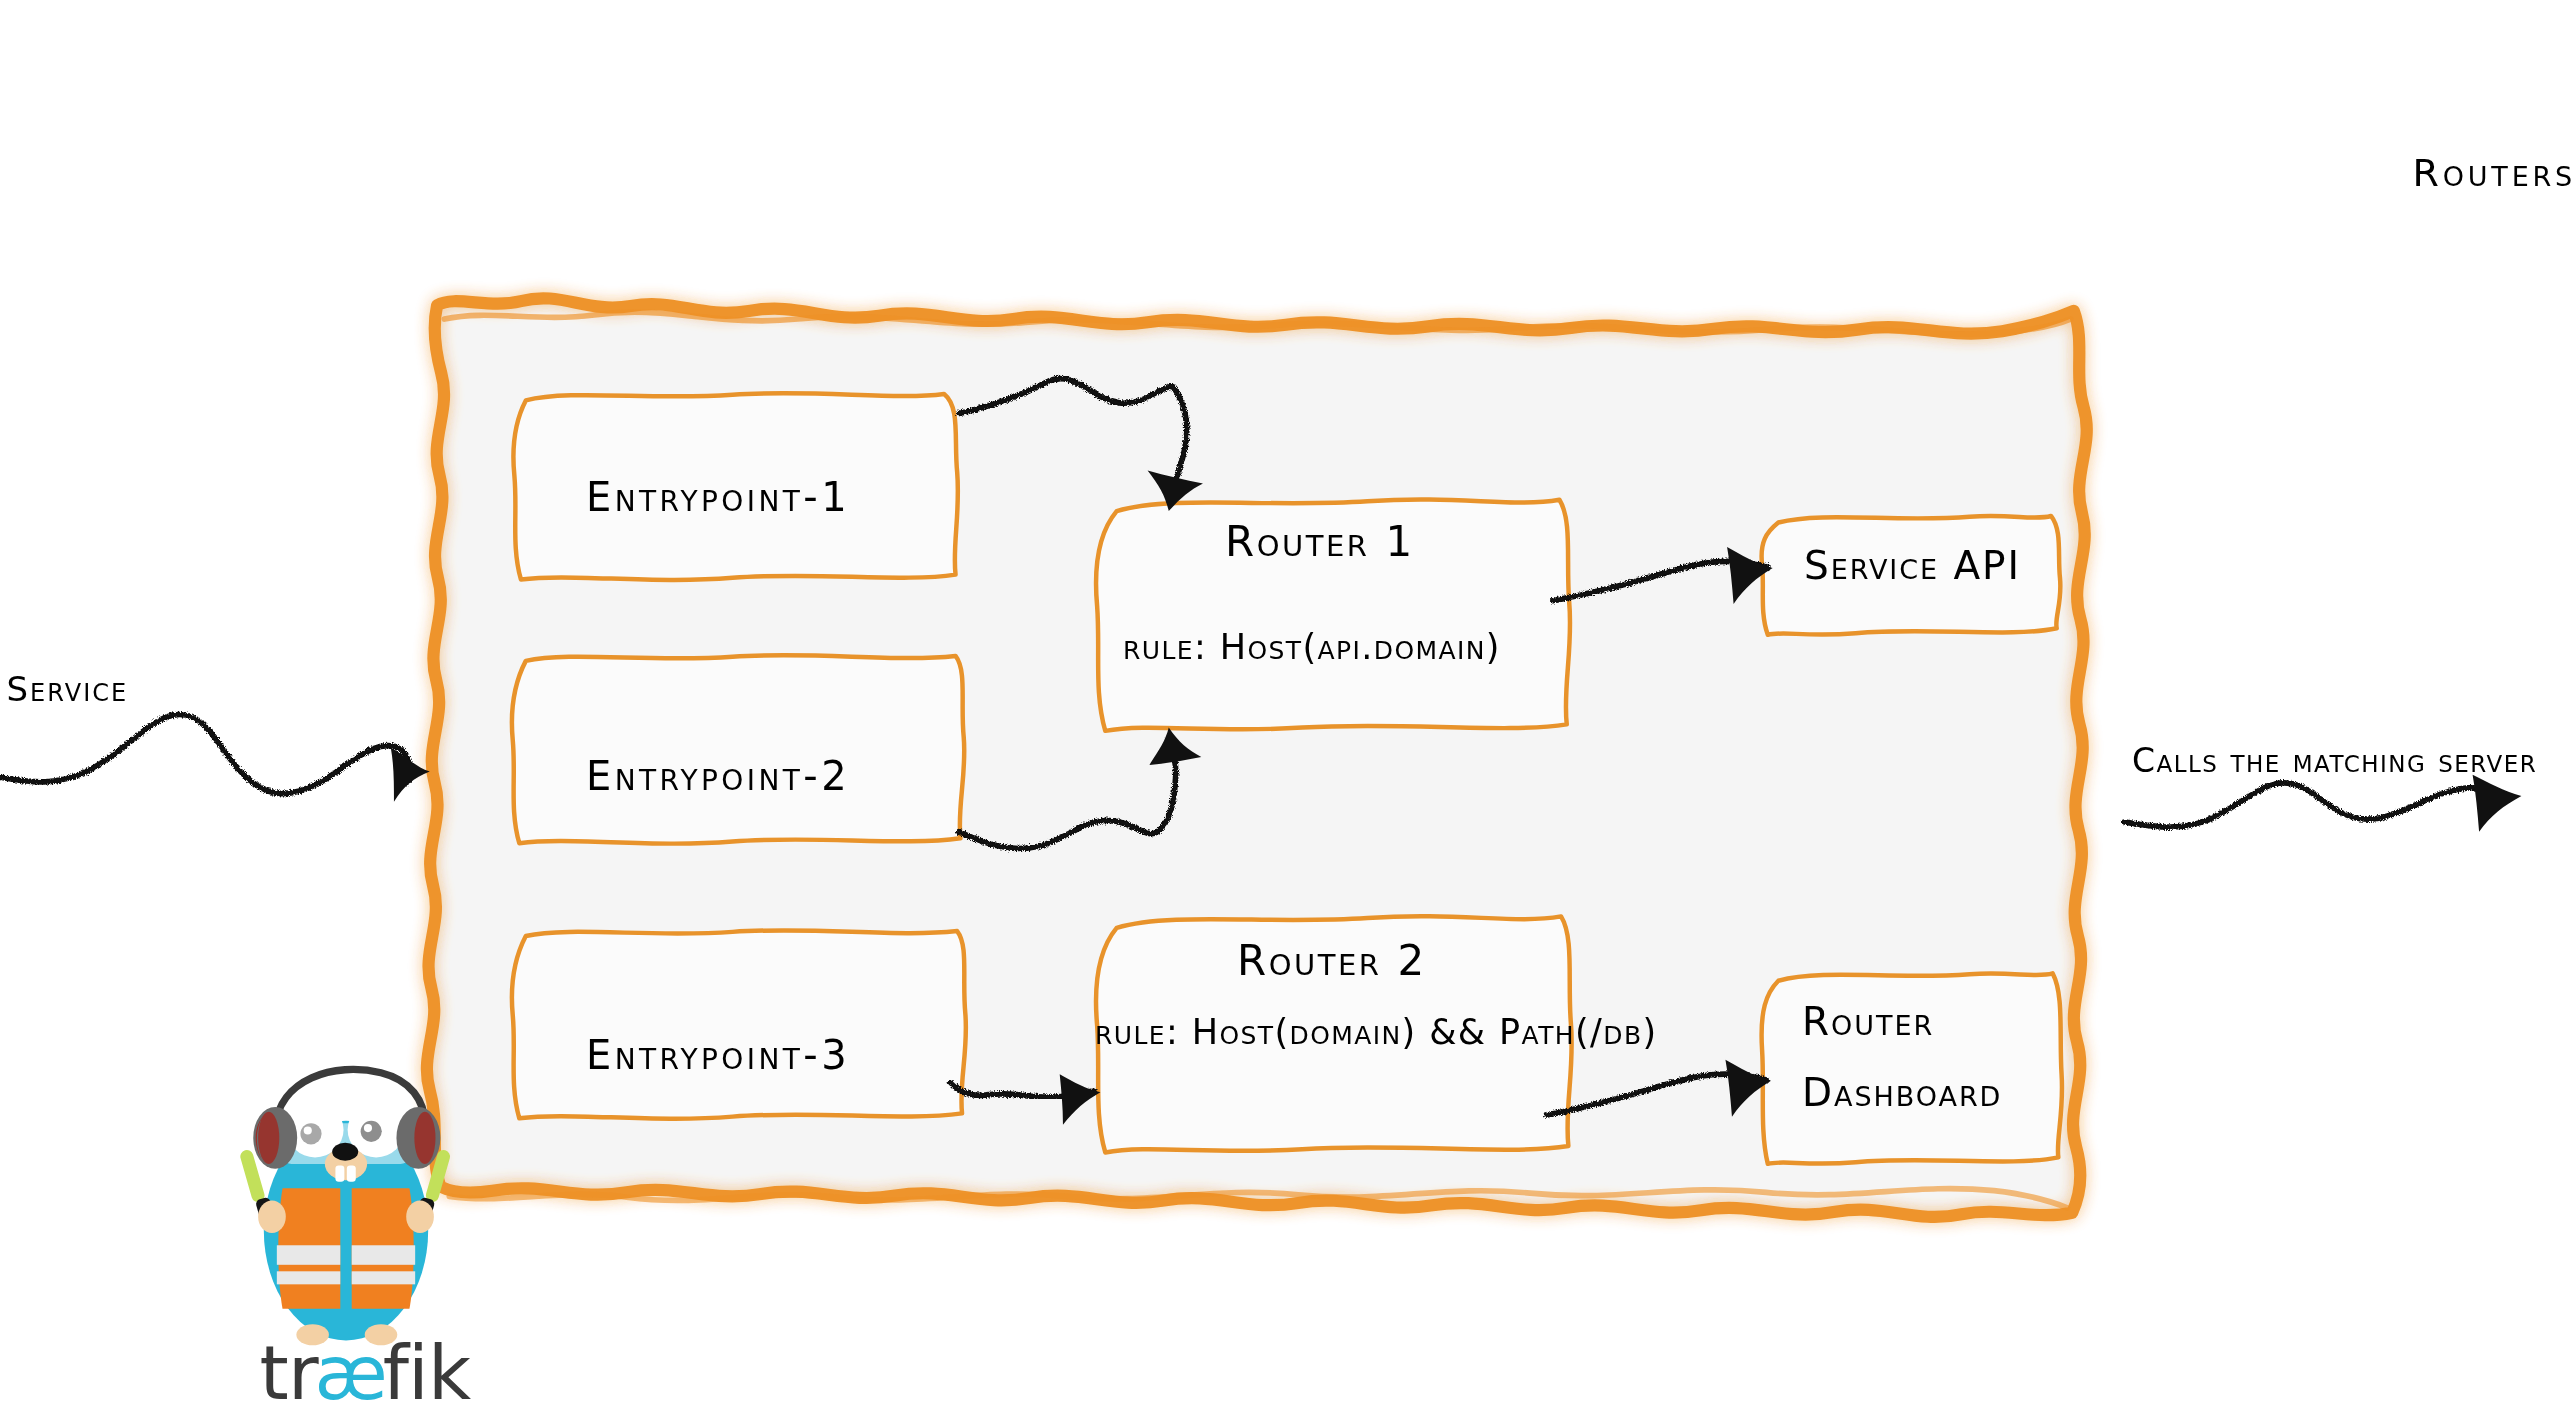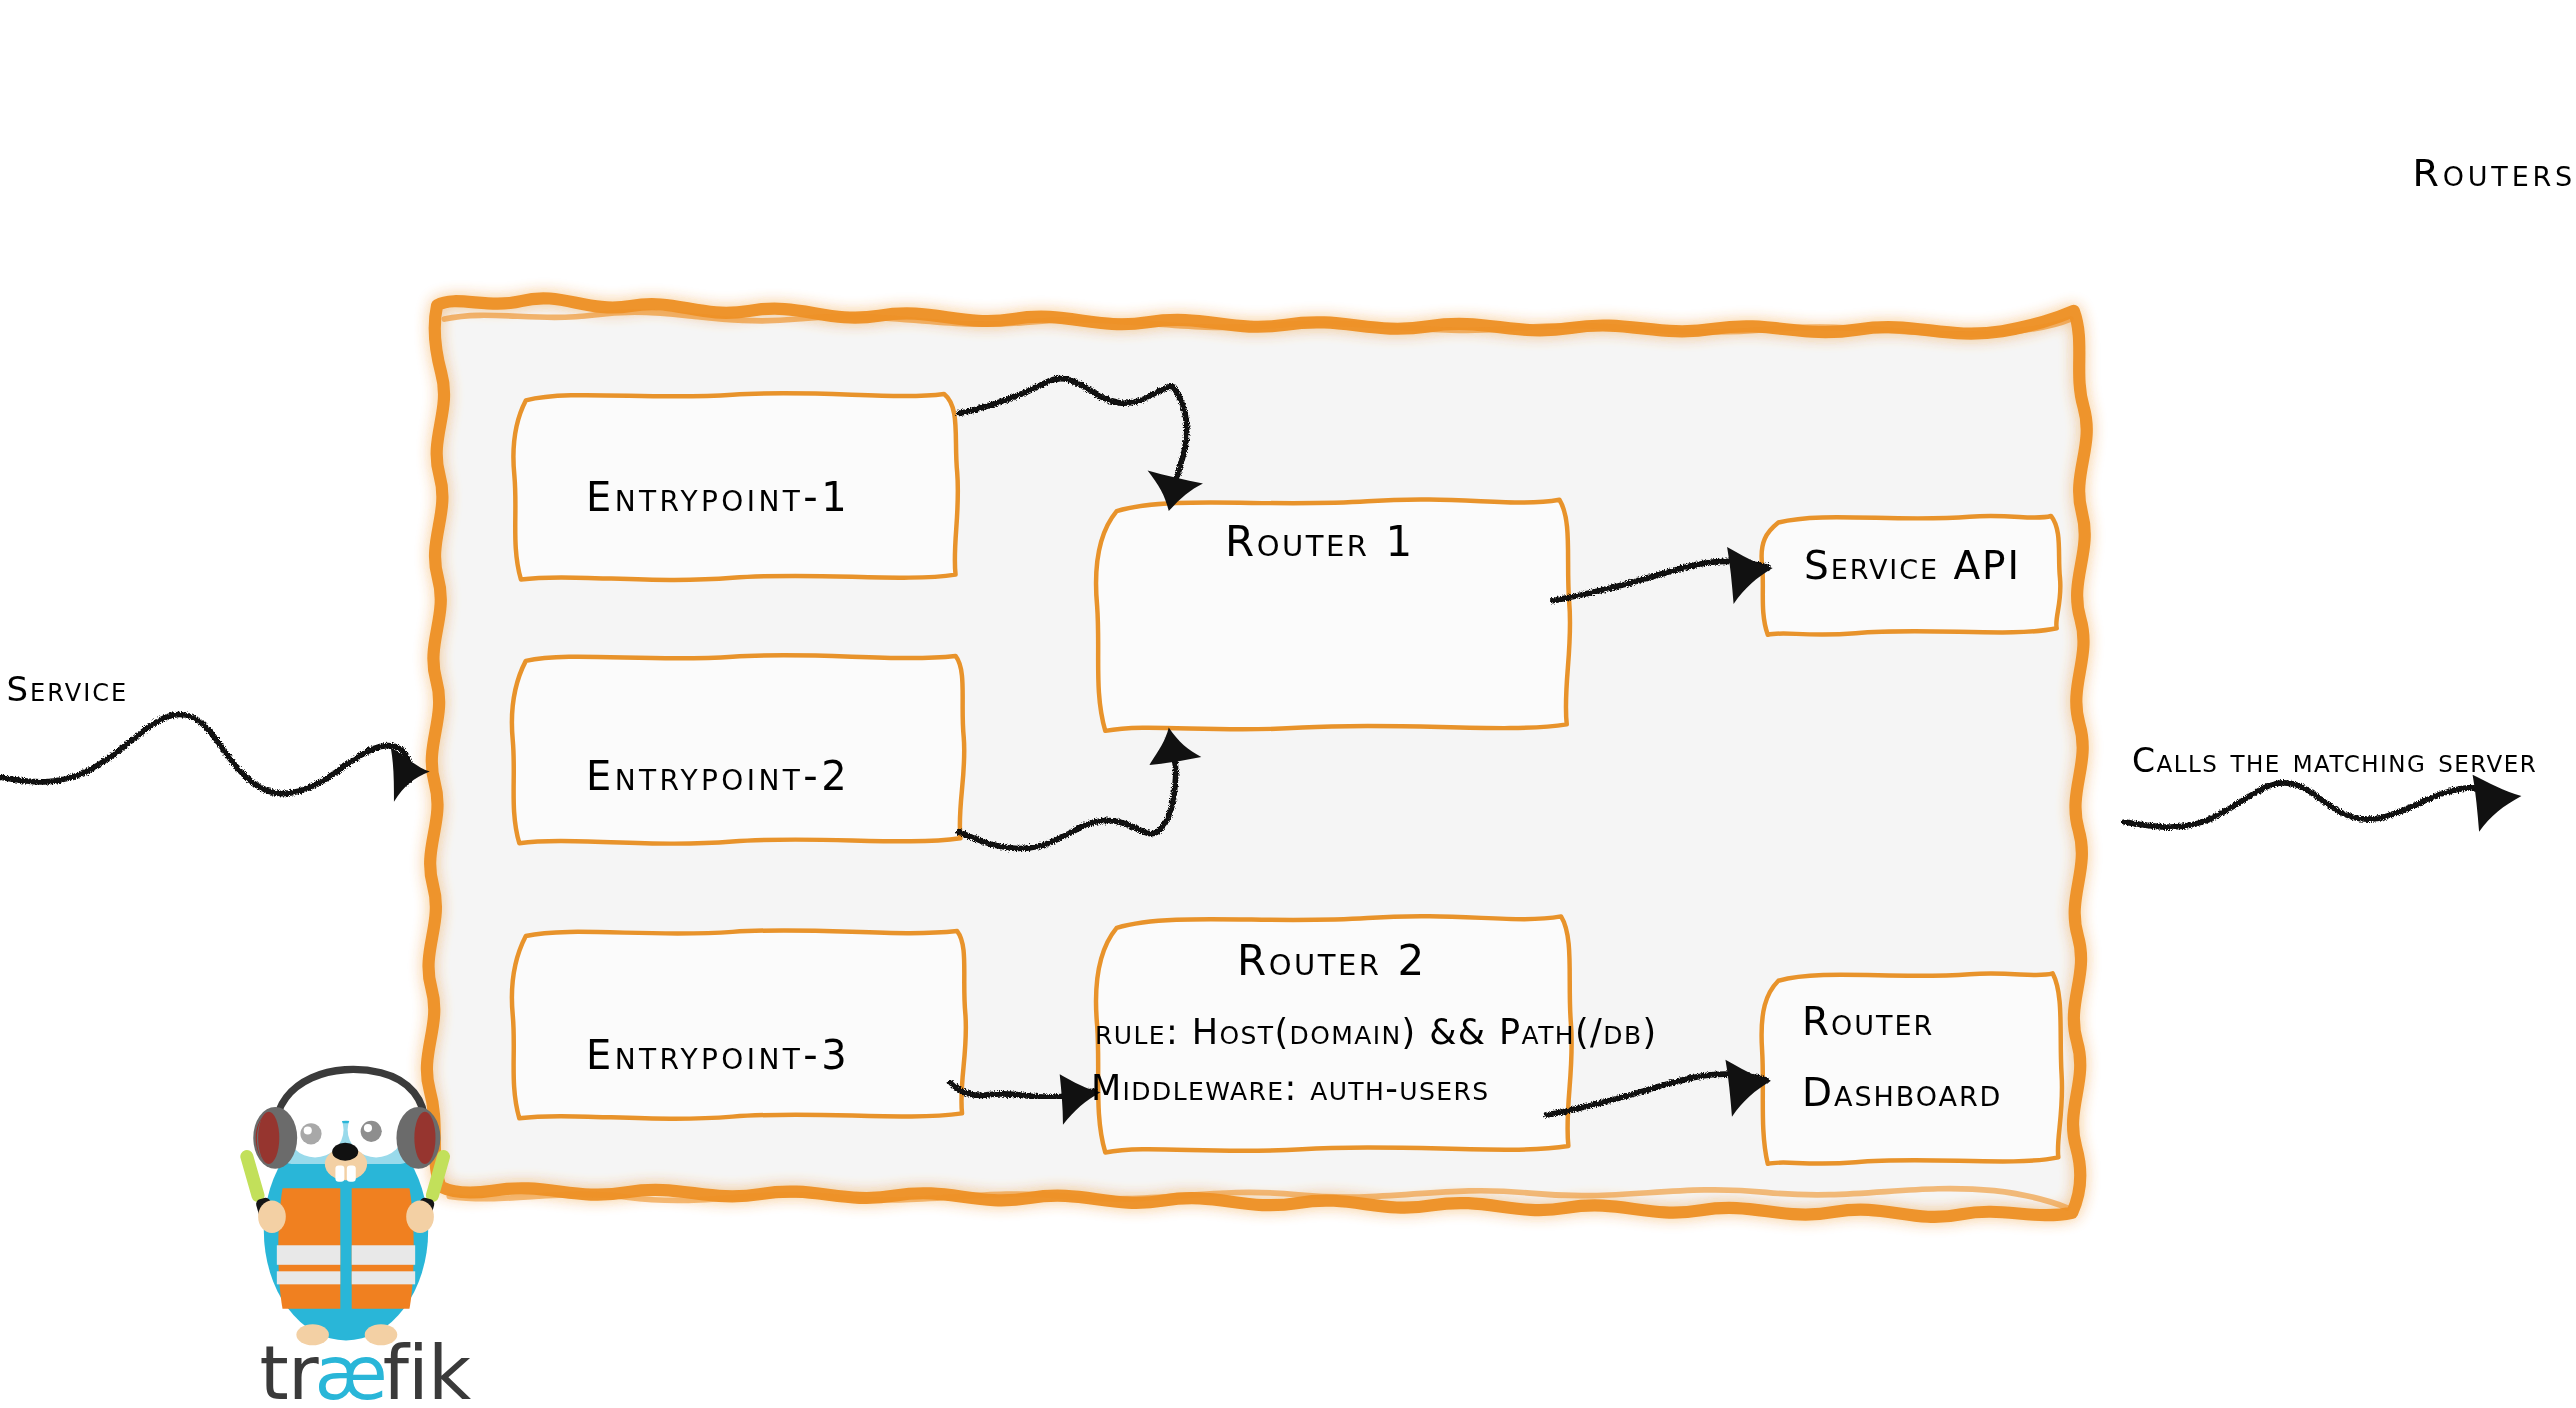--- a/index.html
+++ b/index.html
@@ -265,24 +265,24 @@
 
   <div class="lbl" id="title">
     <span>Routers</span>
   </div>
 
   <div class="lbl ep-label sc allcap" id="ep1-label">Entrypoint-1</div>
   <div class="lbl ep-label sc allcap" id="ep2-label">Entrypoint-2</div>
   <div class="lbl ep-label sc allcap" id="ep3-label">Entrypoint-3</div>
 
   <div class="lbl router-title sc allcap" id="r1-title">Router 1</div>
+  <div class="lbl router-line sc allcap" id="r1-rule">rule: Host(api.domain)</div>
 
   <div class="lbl router-title sc allcap" id="r2-title">Router 2</div>
   <div class="lbl router-line sc allcap" id="r2-rule">rule: Host(domain) &amp;&amp; Path(/db)</div>
-  <div class="lbl router-line sc allcap" id="r2-mw">Middleware: auth-users</div>
 
   <div class="lbl svc-label sc allcap" id="svc1-label">Service API</div>
   <div class="lbl svc-label sc allcap" id="svc2-l1">Router</div>
   <div class="lbl svc-label sc allcap" id="svc2-l2">Dashboard</div>
 
   <div class="lbl sc allcap" id="req-label">Service</div>
   <div class="lbl sc allcap" id="calls-label">Calls the matching server</div>
 
   <svg id="mascot" viewBox="0 0 270 440">
 

